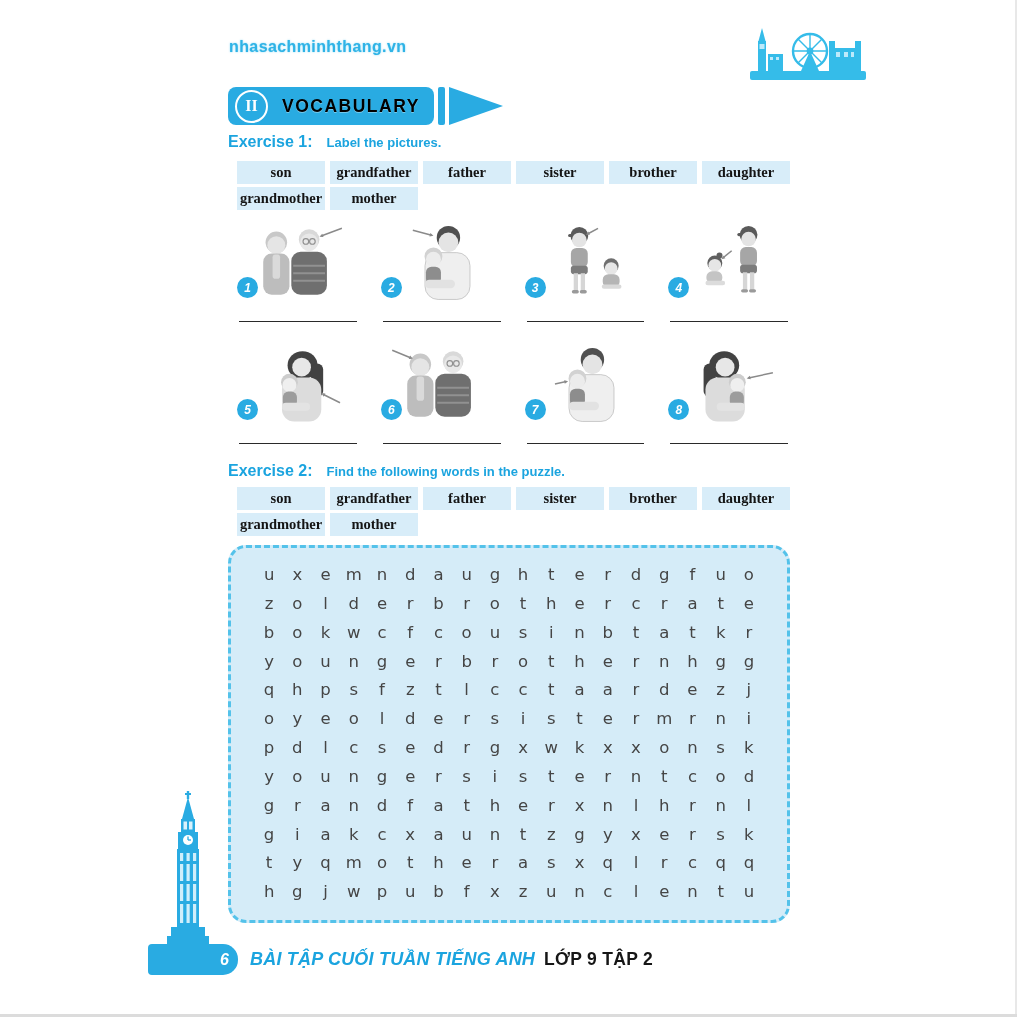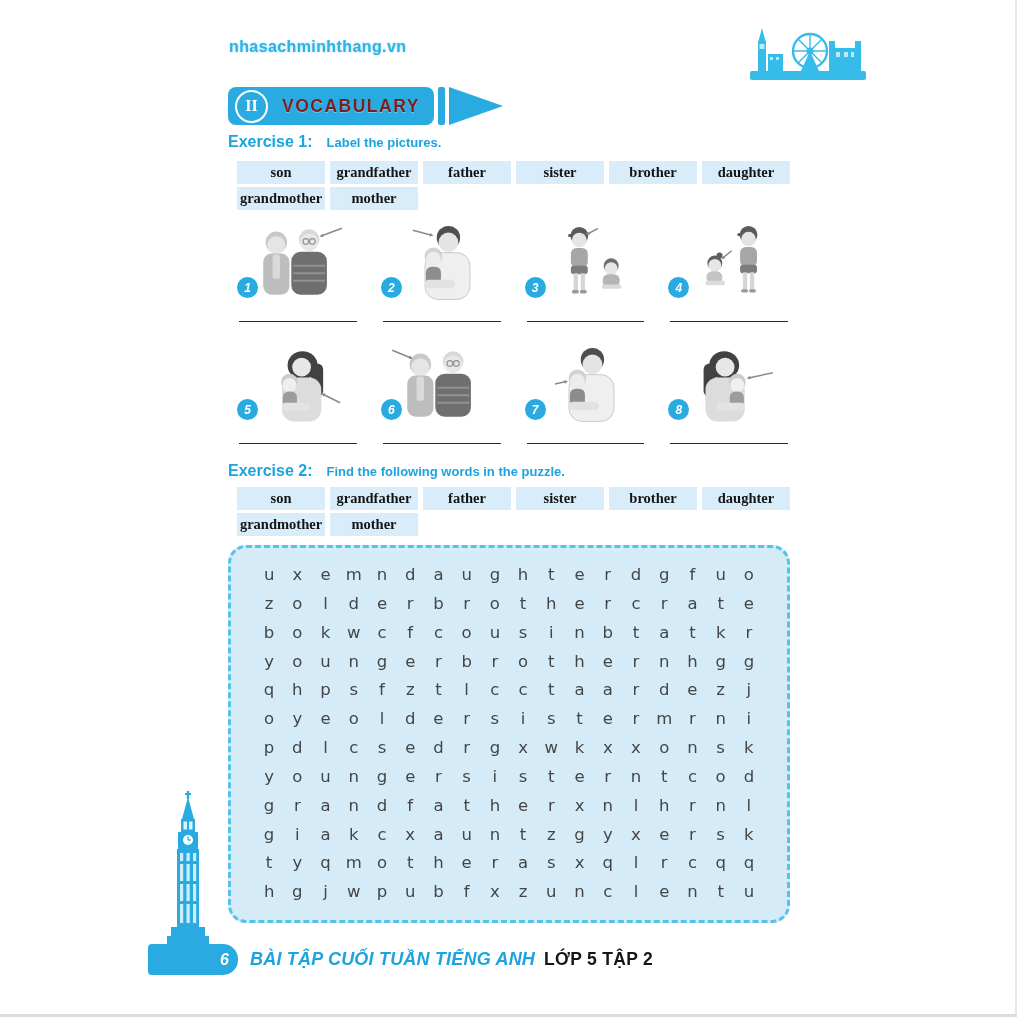--- a/index.html
+++ b/index.html
@@ -26,21 +26,21 @@
   .banner-main{
     display:flex;align-items:center;gap:14px;background:#29abe2;border-radius:8px;
     height:38px;padding:0 14px 0 4px;
   }
   .banner-circle{
     width:29px;height:29px;border-radius:50%;background:#29abe2;border:2.5px solid #ffffff;
     box-shadow:0 0 0 2px #29abe2;display:flex;align-items:center;justify-content:center;margin-left:3px;
   }
   .banner-circle span{color:#fff;font-family:"Liberation Serif",serif;font-weight:700;font-size:16px;}
   .banner-title{
-    color:#7f1d1d;font-weight:800;font-size:17.5px;letter-spacing:1.5px;
+    color:#000000;font-weight:800;font-size:17.5px;letter-spacing:1.5px;
     text-shadow:0 1px 0 rgba(255,255,255,.35);
   }
   .banner-bar{width:7px;height:38px;background:#29abe2;margin-left:4px;border-radius:2px;}
   .banner-arrow{
     width:0;height:0;margin-left:4px;
     border-top:19px solid transparent;border-bottom:19px solid transparent;border-left:54px solid #29abe2;
   }
 
   
   .ex-heading{position:absolute;left:228px;display:flex;gap:14px;align-items:baseline;}
@@ -572,15 +572,15 @@
     </g>
     <rect x="14" y="138" width="34" height="9" fill="#29abe2"></rect>
     <rect x="10" y="147" width="42" height="8" fill="#29abe2"></rect>
   </svg>
 
   <div class="footer-bar">
     <span class="footer-page">6</span>
   </div>
   <div class="footer-text">
     <span class="footer-series">BÀI TẬP CUỐI TUẦN TIẾNG ANH</span>
-    <span class="footer-volume">LỚP 5 TẬP 2</span>
+    <span class="footer-volume">LỚP 9 TẬP 2</span>
   </div>
 </div>
 
 </body></html>

